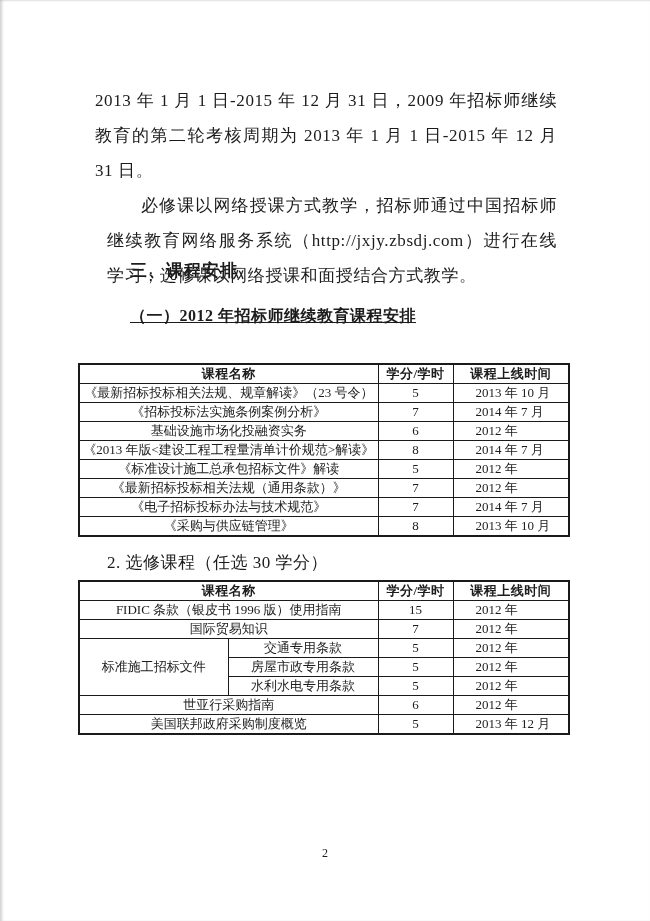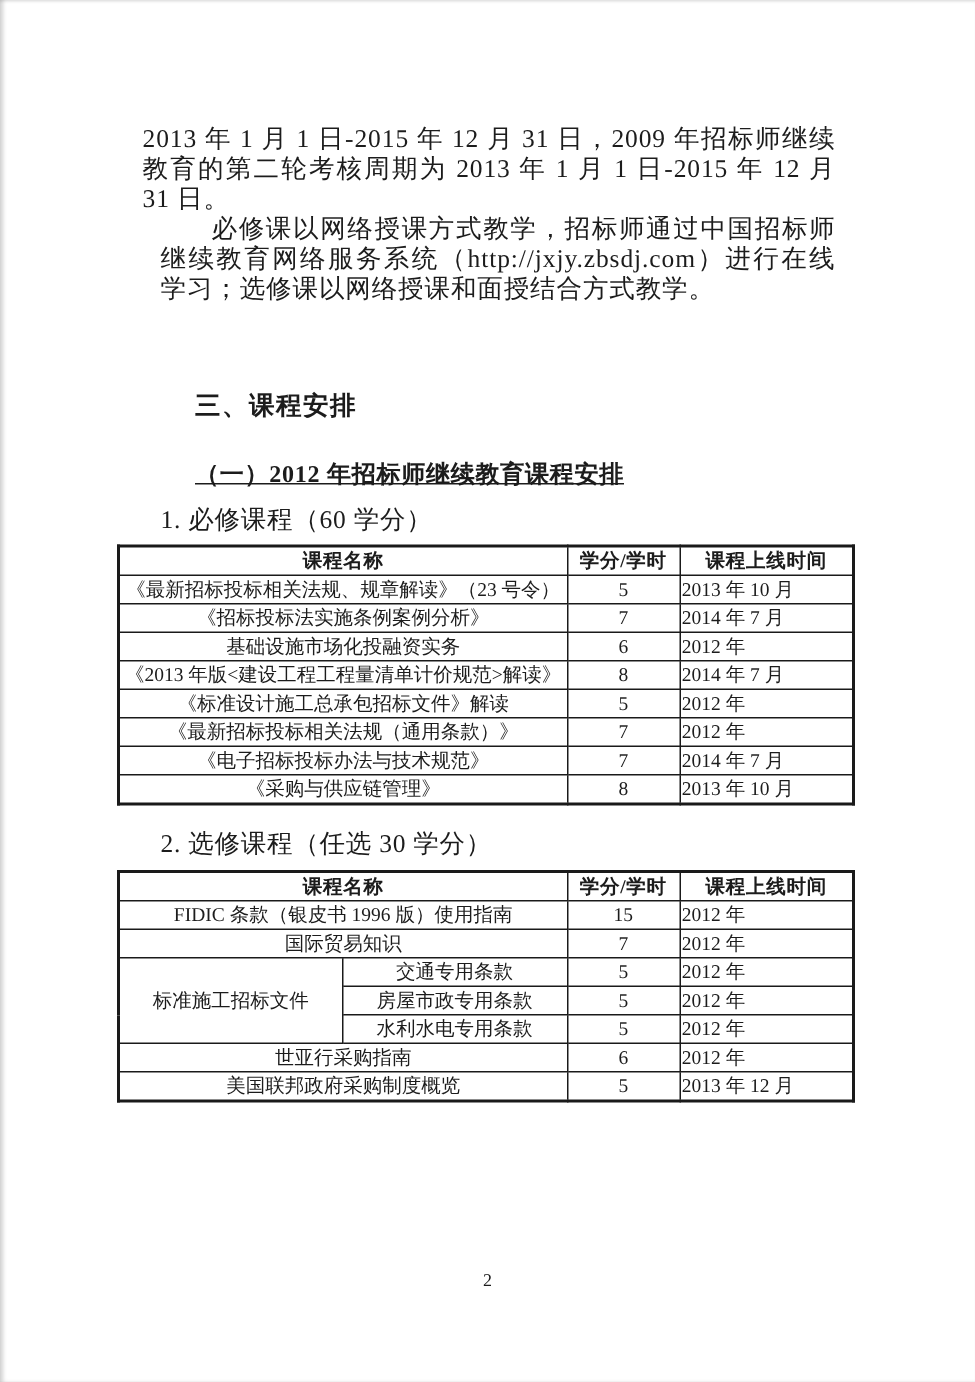--- a/index.html
+++ b/index.html
@@ -8,21 +8,21 @@
     font-family:"Liberation Serif","DejaVu Serif",serif;
     color:#1c1c1c;
   }
   .page{
     position:relative;width:650px;height:921px;background:#ffffff;
     box-shadow:inset 3px 0 3px -1px rgba(0,0,0,0.18), inset 0 2px 2px -1px rgba(0,0,0,0.10);
     overflow:hidden;
   }
   .body-text{
     position:absolute;top:83px;left:95px;width:462px;
-    font-size:17px;line-height:20px;text-align:justify;
+    font-size:17px;line-height:35px;text-align:justify;
     letter-spacing:0.6px;
   }
   .body-text p{margin:0;padding:0;}
   .body-text p.indent{text-indent:2em;margin-left:12px;}
   .h-section{
     position:absolute;top:259px;left:130px;
     font-family:"Liberation Sans","DejaVu Sans",sans-serif;
     font-size:17px;font-weight:bold;letter-spacing:1px;
   }
   .h-subsection{
@@ -41,21 +41,21 @@
     position:absolute;left:78px;border-collapse:collapse;table-layout:fixed;
     width:490px;font-size:13px;
     border:2px solid #1a1a1a;
   }
   table.doc td,table.doc th{
     border:1px solid #1a1a1a;height:18px;padding:0;
     text-align:center;font-weight:normal;vertical-align:middle;
     overflow:hidden;white-space:nowrap;
   }
   table.doc th{font-weight:bold;letter-spacing:0.5px;text-align:center;}
-  table.doc td.date{text-align:left;padding-left:1px;}
+  table.doc td.date{text-align:left;padding-left:22px;}
   #table1{top:363px;}
   #table2{top:580px;}
   .page-number{
     position:absolute;top:846px;left:0;width:650px;text-align:center;
     font-size:12px;
   }
 </style>
 </head>
 <body>
 
@@ -63,21 +63,20 @@
 
   <div class="body-text">
     <p>2013 年 1 月 1 日-2015 年 12 月 31 日，2009 年招标师继续教育的第二轮考核周期为 2013 年 1 月 1 日-2015 年 12 月 31 日。</p>
     <p class="indent">必修课以网络授课方式教学，招标师通过中国招标师继续教育网络服务系统（http://jxjy.zbsdj.com）进行在线学习；选修课以网络授课和面授结合方式教学。</p>
   </div>
 
   <div class="h-section">三、课程安排</div>
 
   <div class="h-subsection">（一）2012 年招标师继续教育课程安排</div>
 
-  <div class="h-item1">1. 必修课程（60 学分）</div>
 
   <table class="doc" id="table1">
     <colgroup>
         <col style="width:299px">
         <col style="width:75px">
         <col style="width:116px">
       </colgroup>
     <tbody>
         <tr>
       <th>课程名称</th>

